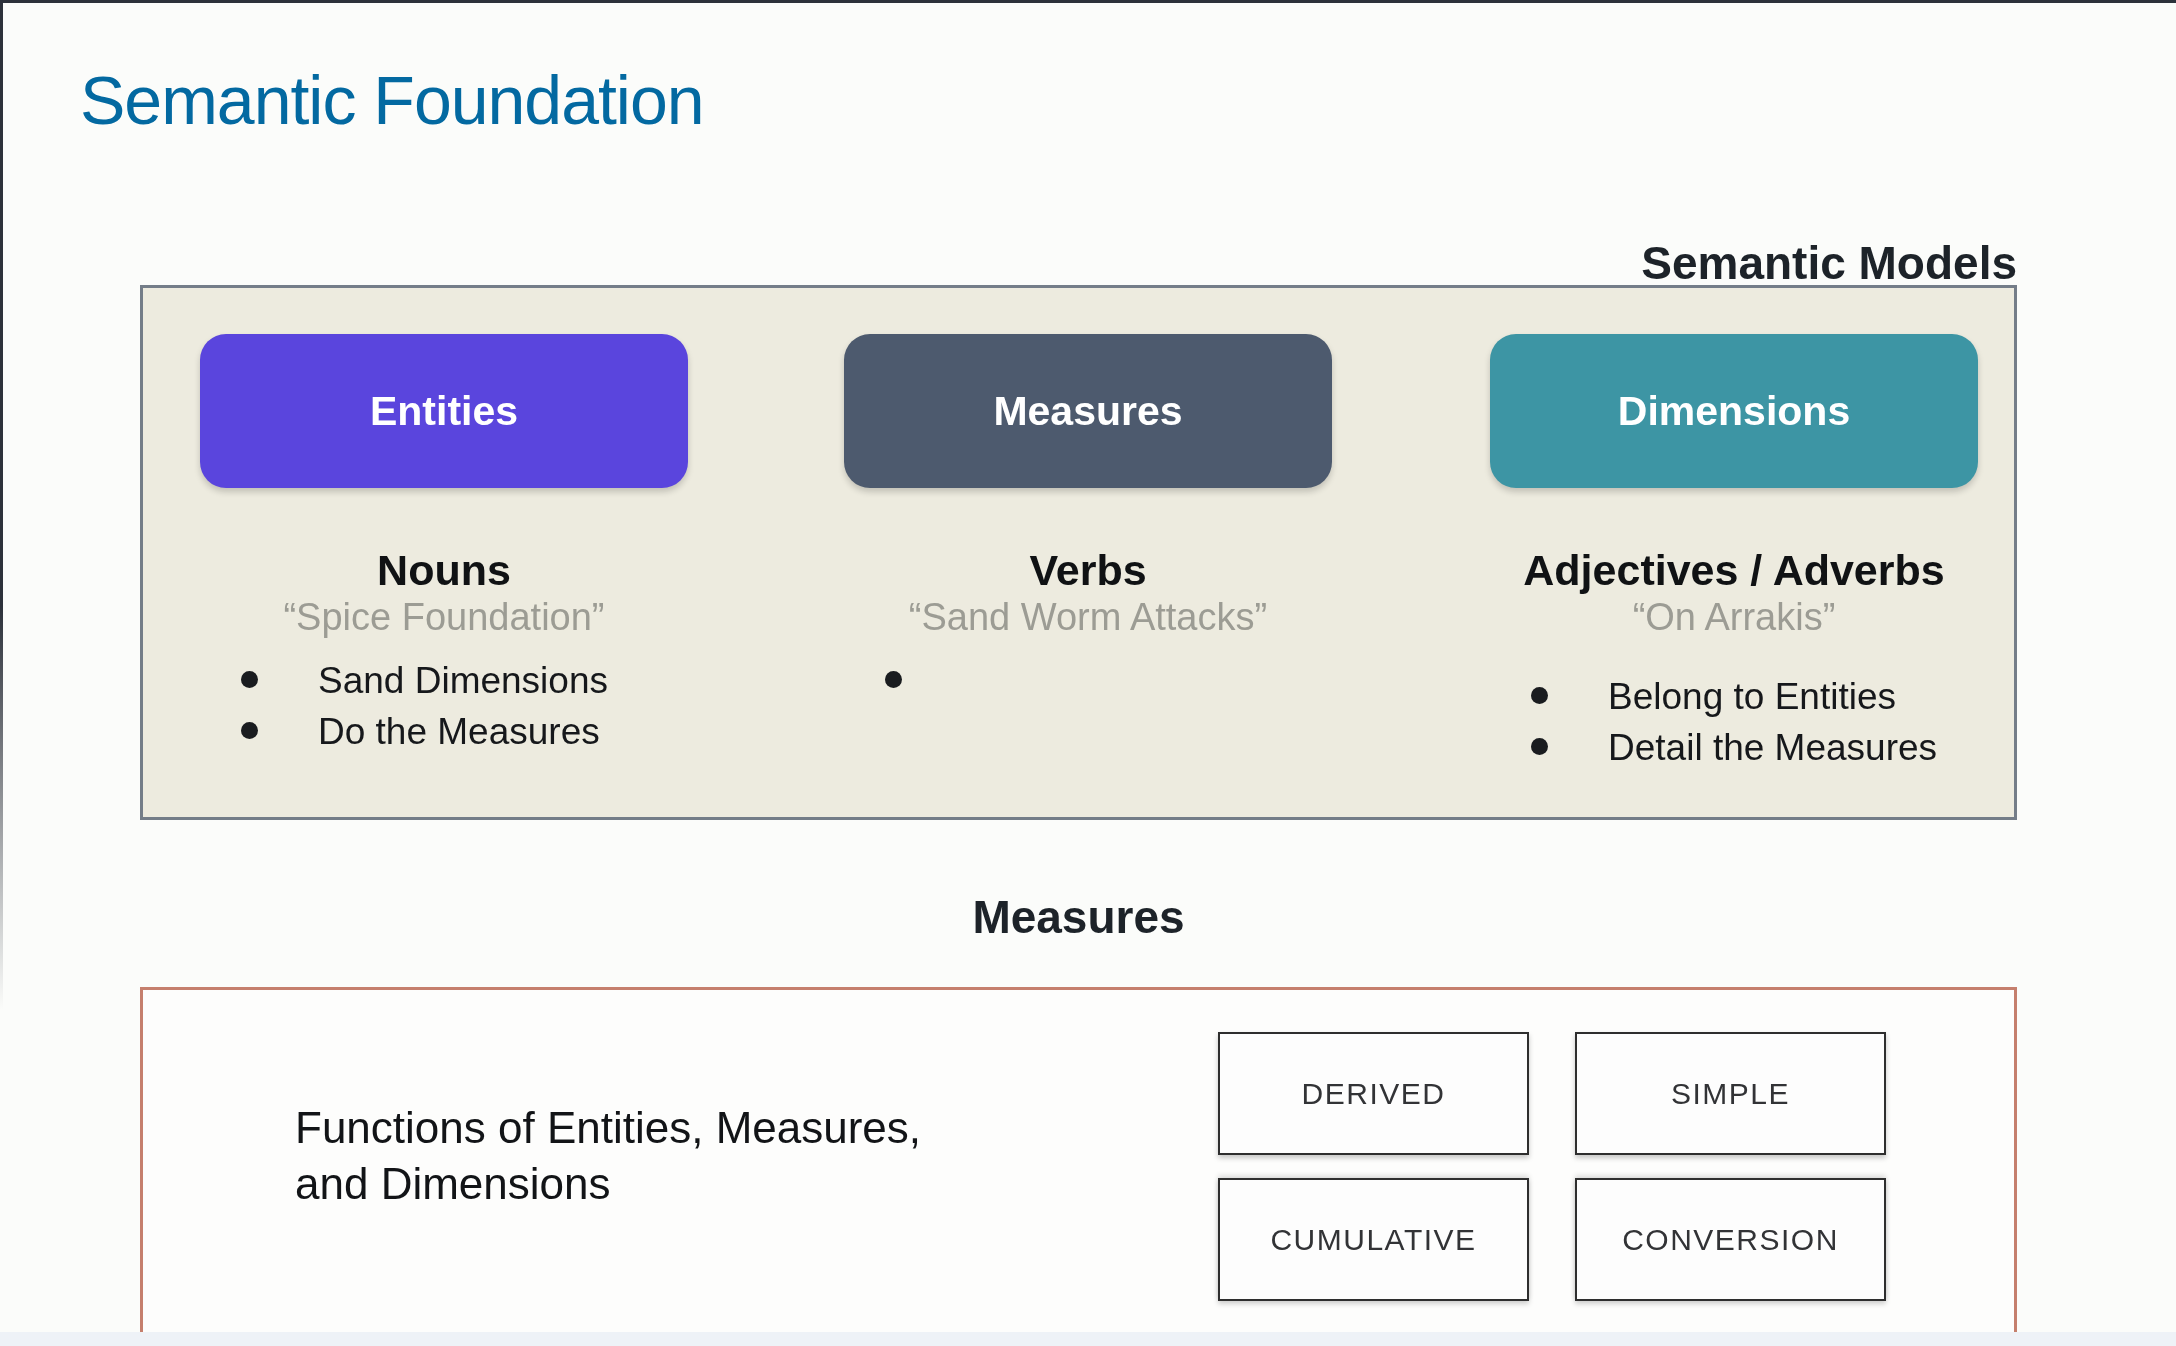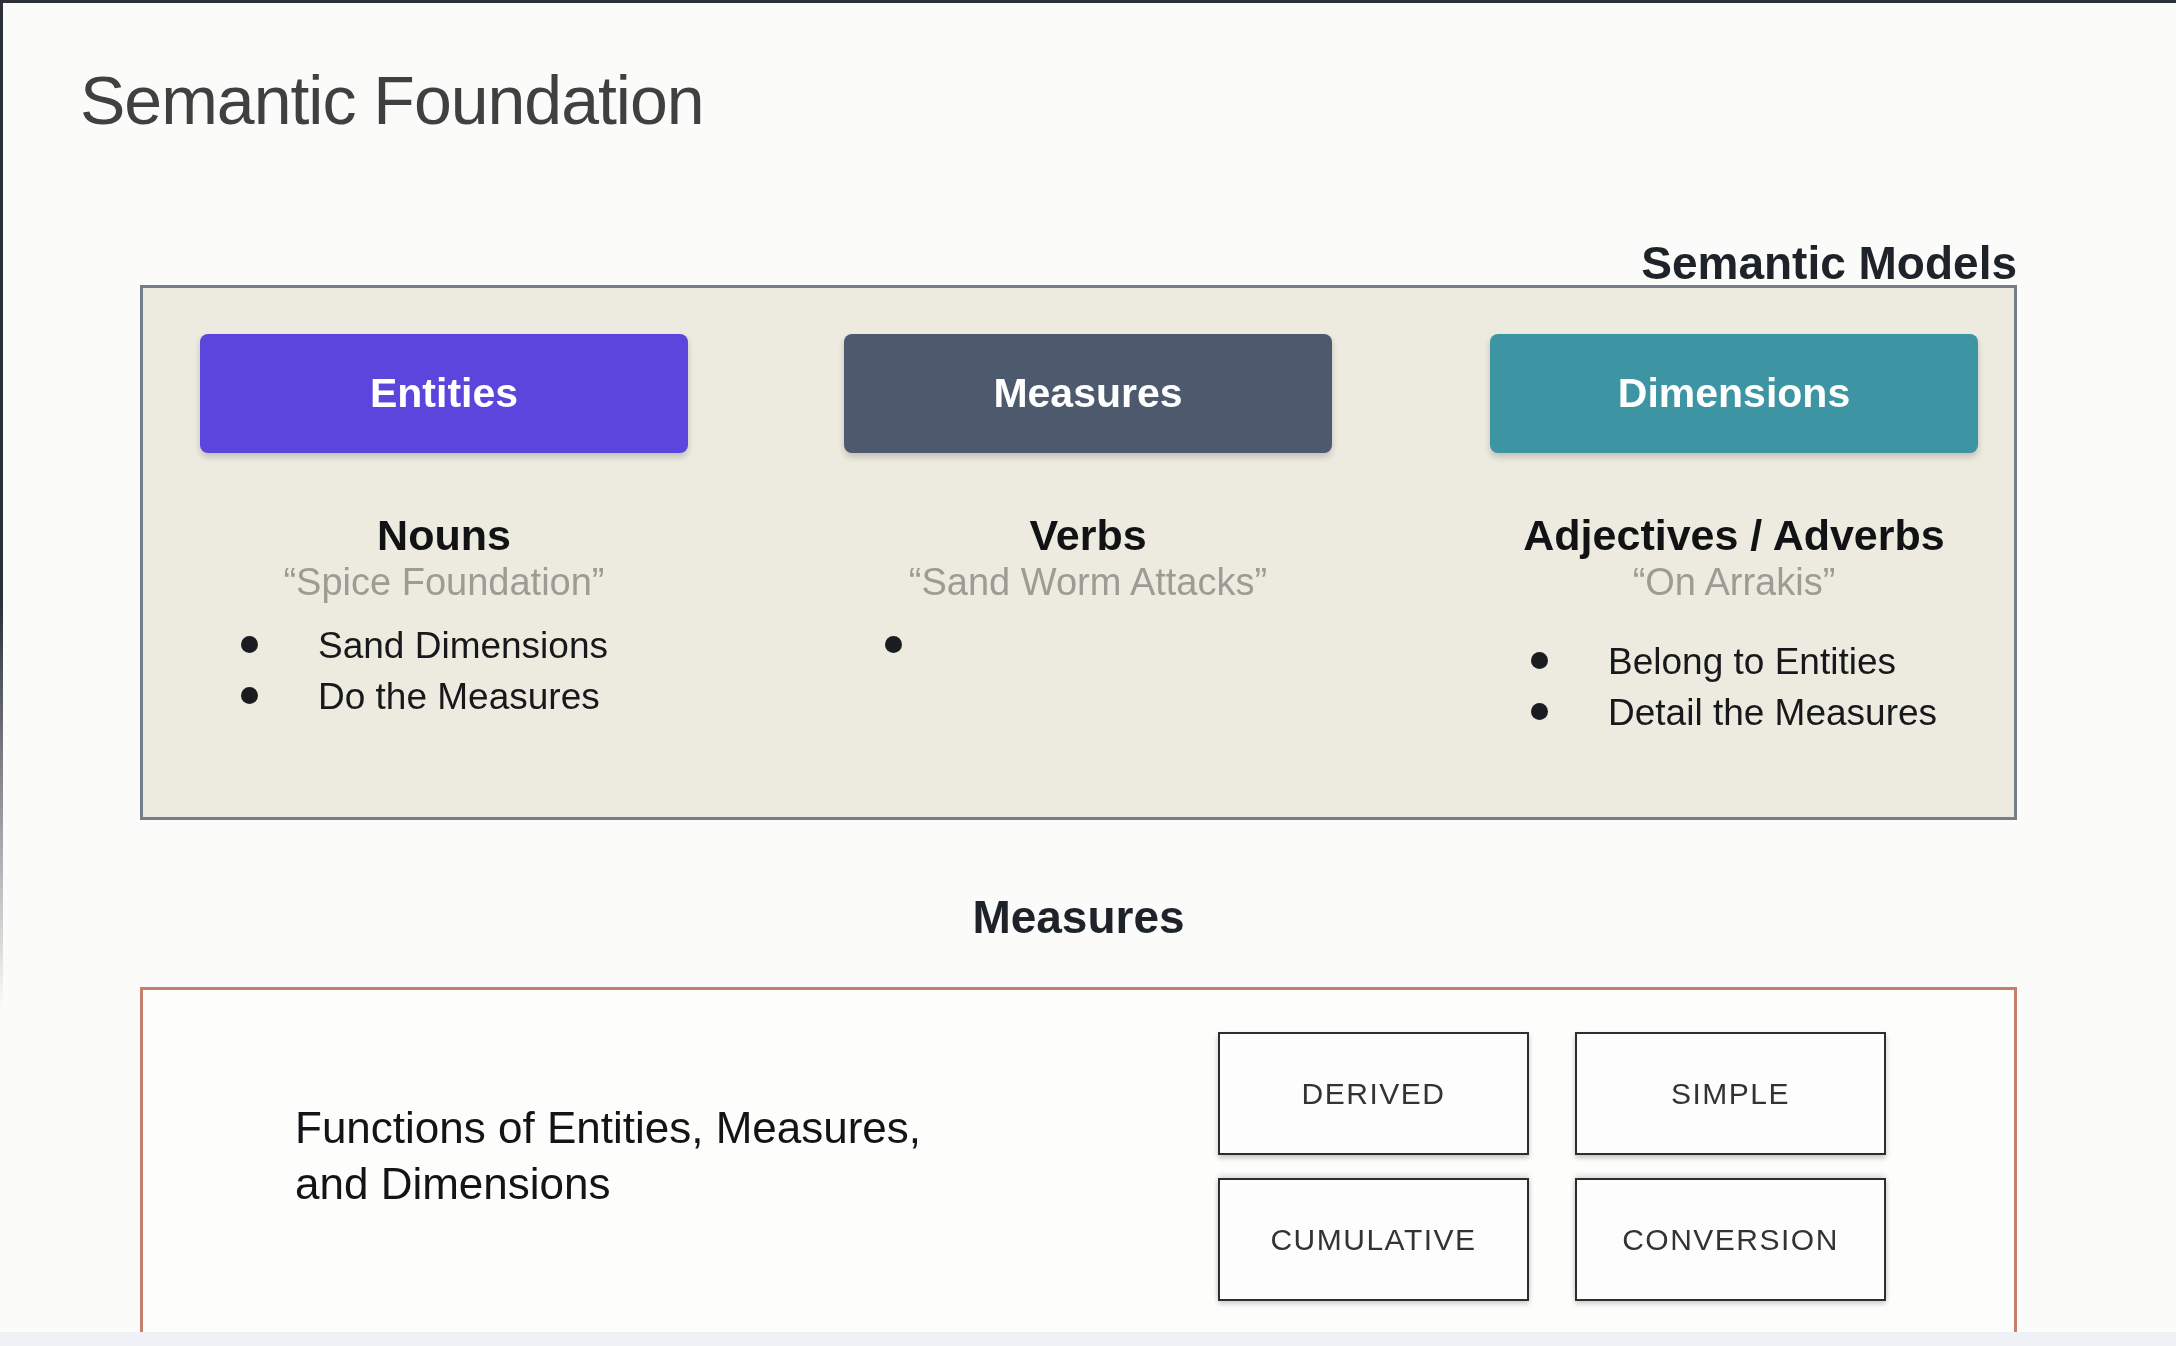--- a/index.html
+++ b/index.html
@@ -12,21 +12,21 @@
   }
   
   .edge-top{position:absolute;left:0;top:0;width:100%;height:3px;background:#2c313a;}
   .edge-left{position:absolute;left:0;top:0;width:3px;height:100%;
     background:linear-gradient(to bottom,#2c313a 0%,#2c313a 45%,rgba(44,49,58,0) 75%);}
   .bottom-strip{position:absolute;left:0;bottom:0;width:100%;height:14px;background:#eef2f7;}
 
   .page-title{
     position:absolute;left:80px;top:58px;
     font-size:68px;line-height:1.25;font-weight:400;
-    color:#404040;letter-spacing:-1px;
+    color:#0369a1;letter-spacing:-1px;
   }
 
   .section-heading{
     position:absolute;left:140px;width:1877px;
     text-align:center;font-weight:700;color:#1d2329;
     font-size:46px;line-height:1.1;
   }
   .models-heading{top:238px;text-align:right;}
   .metrics-heading{top:892px;}
 
@@ -37,22 +37,22 @@
     border:3px solid #747d88;
     box-sizing:border-box;
   }
   .col{position:absolute;top:0;width:562px;height:100%;}
   .col-1{left:20px;}
   .col-2{left:664px;}
   .col-3{left:1310px;}
 
   .pill{
     margin:46px auto 0 auto;
-    width:488px;height:119px;
-    border-radius:8px;
+    width:488px;height:154px;
+    border-radius:26px;
     display:flex;align-items:center;justify-content:center;
     color:#ffffff;font-weight:700;font-size:41px;
     box-shadow:0 4px 6px rgba(0,0,0,0.18);
   }
   .word-type{
     margin-top:60px;text-align:center;
     font-weight:700;font-size:43px;color:#101214;line-height:1.05;
   }
   .quote{
     margin-top:4px;text-align:center;

